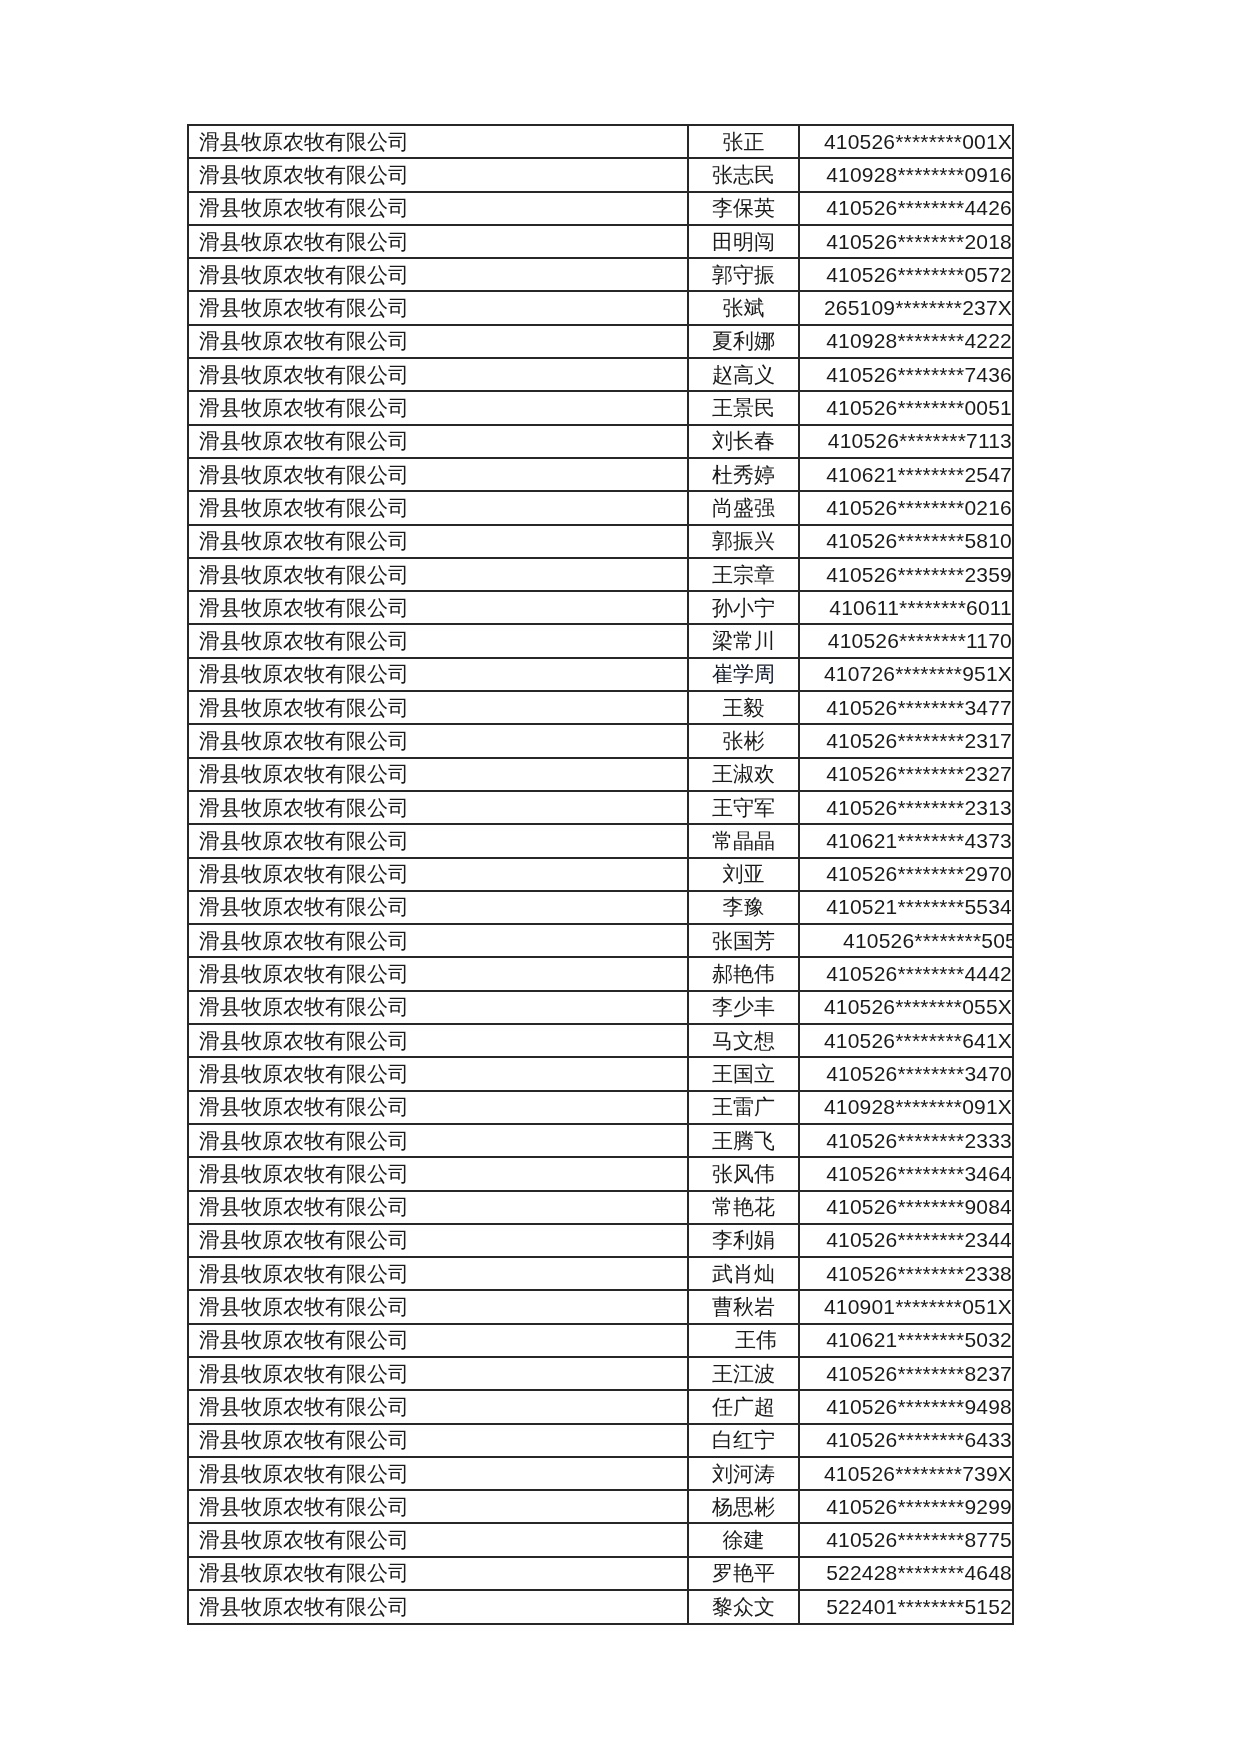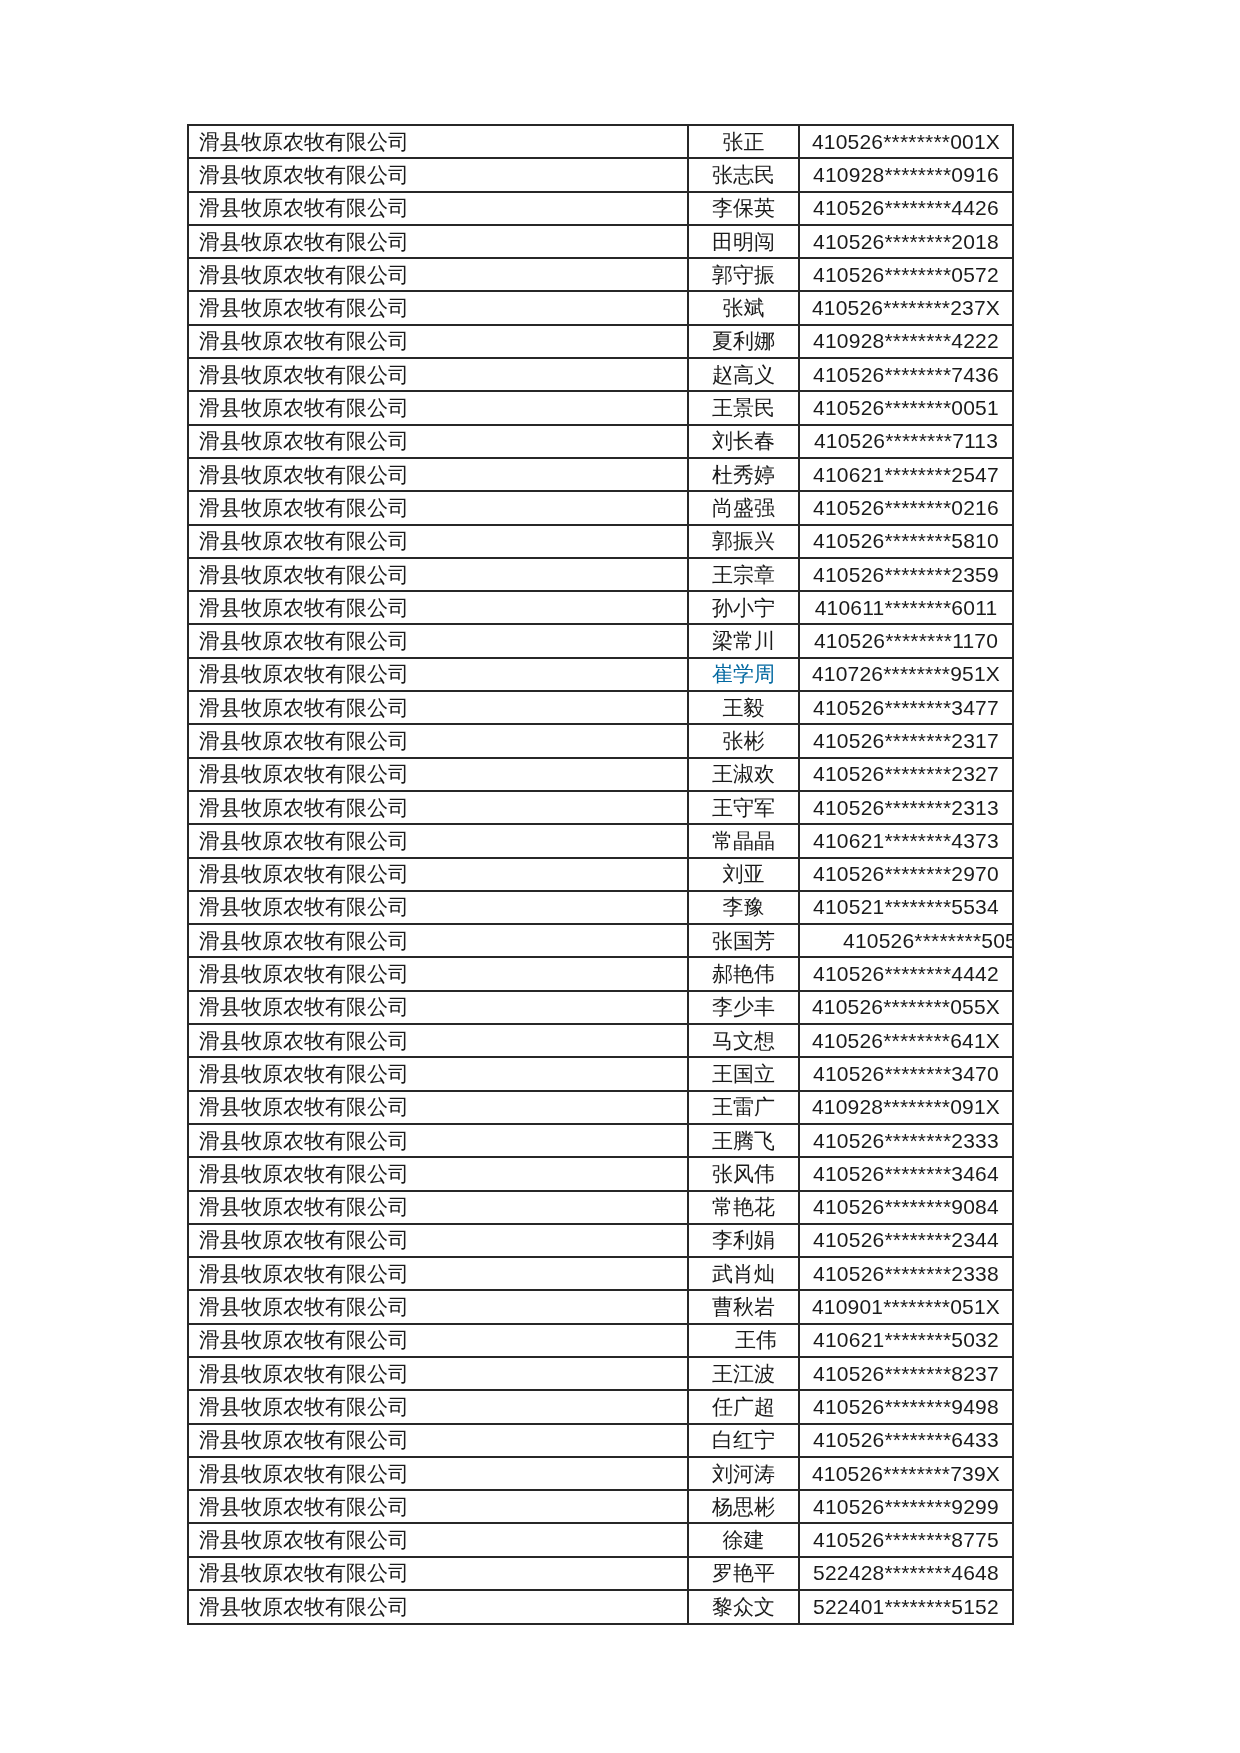--- a/index.html
+++ b/index.html
@@ -34,21 +34,21 @@
     padding-left: 10px;
     font-size: 21px;
     font-family: "Liberation Serif", "DejaVu Serif", serif;
   }
   td.name-cell {
     text-align: center;
     font-size: 21px;
     font-family: "Liberation Serif", "DejaVu Serif", serif;
   }
   td.id-cell {
-    text-align: center;
+    text-align: right;
     font-size: 21px;
     letter-spacing: 0.2px;
     font-family: "Liberation Sans", "DejaVu Sans", sans-serif;
   }
 </style>
 </head>
 <body>
 
 <div class="page">
   <table class="roster">
@@ -84,21 +84,21 @@
 
     <tr>
       <td class="company-cell" style="border-color: rgb(39, 39, 39); color: rgb(26, 26, 26);">滑县牧原农牧有限公司</td>
       <td class="name-cell" style="border-color: rgb(39, 39, 39); color: rgb(26, 26, 26);">郭守振</td>
       <td class="id-cell" style="border-color: rgb(39, 39, 39); color: rgb(26, 26, 26);">410526********0572</td>
     </tr>
 
     <tr>
       <td class="company-cell" style="border-color: rgb(39, 39, 39); color: rgb(26, 26, 26);">滑县牧原农牧有限公司</td>
       <td class="name-cell" style="border-color: rgb(39, 39, 39); color: rgb(26, 26, 26);">张斌</td>
-      <td class="id-cell" style="border-color: rgb(39, 39, 39); color: rgb(26, 26, 26);">410526********237X</td>
+      <td class="id-cell" style="border-color: rgb(39, 39, 39); color: rgb(26, 26, 26);">265109********237X</td>
     </tr>
 
     <tr>
       <td class="company-cell" style="border-color: rgb(39, 39, 39); color: rgb(26, 26, 26);">滑县牧原农牧有限公司</td>
       <td class="name-cell" style="border-color: rgb(39, 39, 39); color: rgb(26, 26, 26);">夏利娜</td>
       <td class="id-cell" style="border-color: rgb(39, 39, 39); color: rgb(26, 26, 26);">410928********4222</td>
     </tr>
 
     <tr>
       <td class="company-cell" style="border-color: rgb(39, 39, 39); color: rgb(26, 26, 26);">滑县牧原农牧有限公司</td>
@@ -149,21 +149,21 @@
     </tr>
 
     <tr>
       <td class="company-cell" style="border-color: rgb(39, 39, 39); color: rgb(26, 26, 26);">滑县牧原农牧有限公司</td>
       <td class="name-cell" style="border-color: rgb(39, 39, 39); color: rgb(26, 26, 26);">梁常川</td>
       <td class="id-cell" style="border-color: rgb(39, 39, 39); color: rgb(26, 26, 26);">410526********1170</td>
     </tr>
 
     <tr>
       <td class="company-cell" style="border-color: rgb(39, 39, 39); color: rgb(26, 26, 26);">滑县牧原农牧有限公司</td>
-      <td class="name-cell" style="border-color: rgb(39, 39, 39); color: #0369a1;">崔学周</td>
+      <td class="name-cell" style="border-color: rgb(39, 39, 39); color: #0f172a;">崔学周</td>
       <td class="id-cell" style="border-color: rgb(39, 39, 39); color: rgb(26, 26, 26);">410726********951X</td>
     </tr>
 
     <tr>
       <td class="company-cell" style="border-color: rgb(39, 39, 39); color: rgb(26, 26, 26);">滑县牧原农牧有限公司</td>
       <td class="name-cell" style="border-color: rgb(39, 39, 39); color: rgb(26, 26, 26);">王毅</td>
       <td class="id-cell" style="border-color: rgb(39, 39, 39); color: rgb(26, 26, 26);">410526********3477</td>
     </tr>
 
     <tr>

